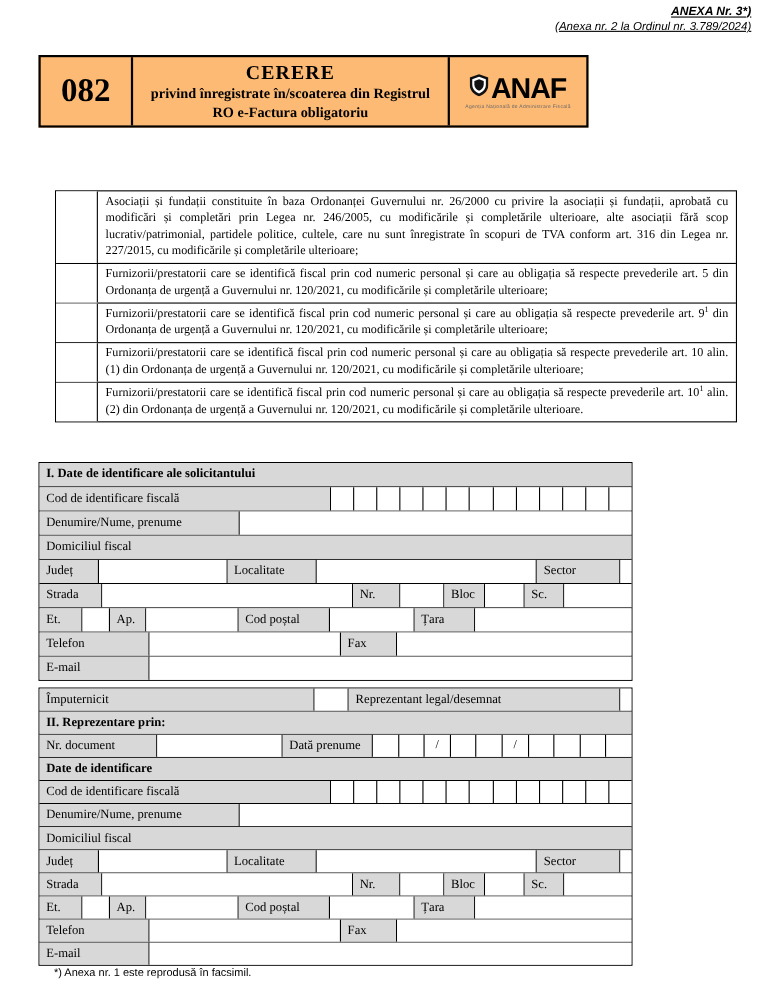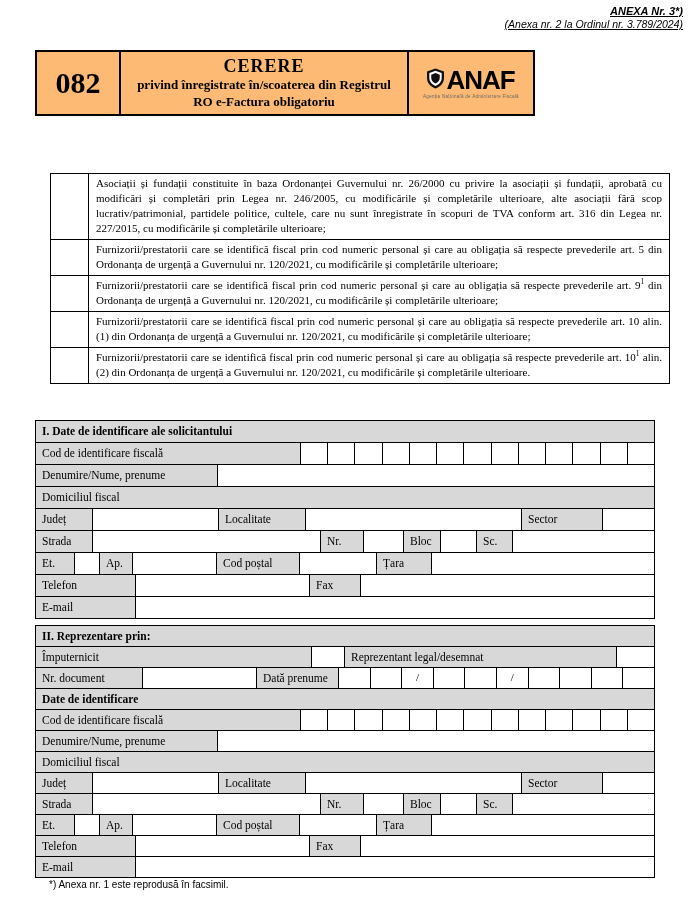--- a/index.html
+++ b/index.html
@@ -24,21 +24,21 @@
 
   
   .cat{position:absolute;top:137px;left:50px;width:620px;border:1.5px solid #000;box-sizing:border-box;background:#fff;margin-top:36px;}
   .catrow{display:flex;border-top:1px solid #000;}
   .catrow:first-child{border-top:none;}
   .catcheck{width:38px;border-right:1px solid #000;box-sizing:border-box;background:#fff;}
   .cattext{flex:1;padding:2px 7px 3px 7px;font-size:11px;line-height:15px;text-align:justify;}
   sup{font-size:7.5px;line-height:0;}
 
   
-  .frm{position:absolute;left:35px;width:620px;border:1.5px solid #000;box-sizing:border-box;background:#fff;}
+  .frm{position:absolute;left:35px;width:540px;border:1.5px solid #000;box-sizing:border-box;background:#fff;}
   .row{display:flex;border-top:1px solid #000;height:21px;}
   .frm .row:first-child{border-top:none;}
   .s2 .row{height:20px;}
   .c{box-sizing:border-box;border-right:1px solid #000;padding:2px 4px 0 6px;font-size:11.5px;line-height:17px;overflow:hidden;white-space:nowrap;}
   .c:last-child{border-right:none;}
   .g{background:#d8d8d8;}
   .w{background:#fff;}
   .fl{flex:1;}
   .bold{font-weight:bold;}
   .boxes{flex:1;display:flex;padding:0;}
@@ -166,28 +166,28 @@
       <div class="c w fl"></div>
     </div>
     <div class="row">
       <div class="c g" style="width:100px;">E-mail</div>
       <div class="c w fl"></div>
     </div>
   </div>
 
   <div class="frm s2" style="top:625px;">
     <div class="row">
-        <div class="c g bold fl">II. Reprezentare prin:</div>
-      </div>
-    <div class="row">
       <div class="c g" style="width:276px;">Împuternicit</div>
       <div class="c w" style="width:33px;"></div>
       <div class="c g" style="width:272px;">Reprezentant legal/desemnat</div>
       <div class="c w fl"></div>
     </div>
+    <div class="row">
+        <div class="c g bold fl">II. Reprezentare prin:</div>
+      </div>
     <div class="row">
       <div class="c g" style="width:107px;">Nr. document</div>
       <div class="c w" style="width:114px;"></div>
       <div class="c g" style="width:82px;">Dată prenume</div>
       <div class="boxes">
         <div class="bx"></div>
         <div class="bx"></div>
         <div class="bx">/</div>
         <div class="bx"></div>
         <div class="bx"></div>

